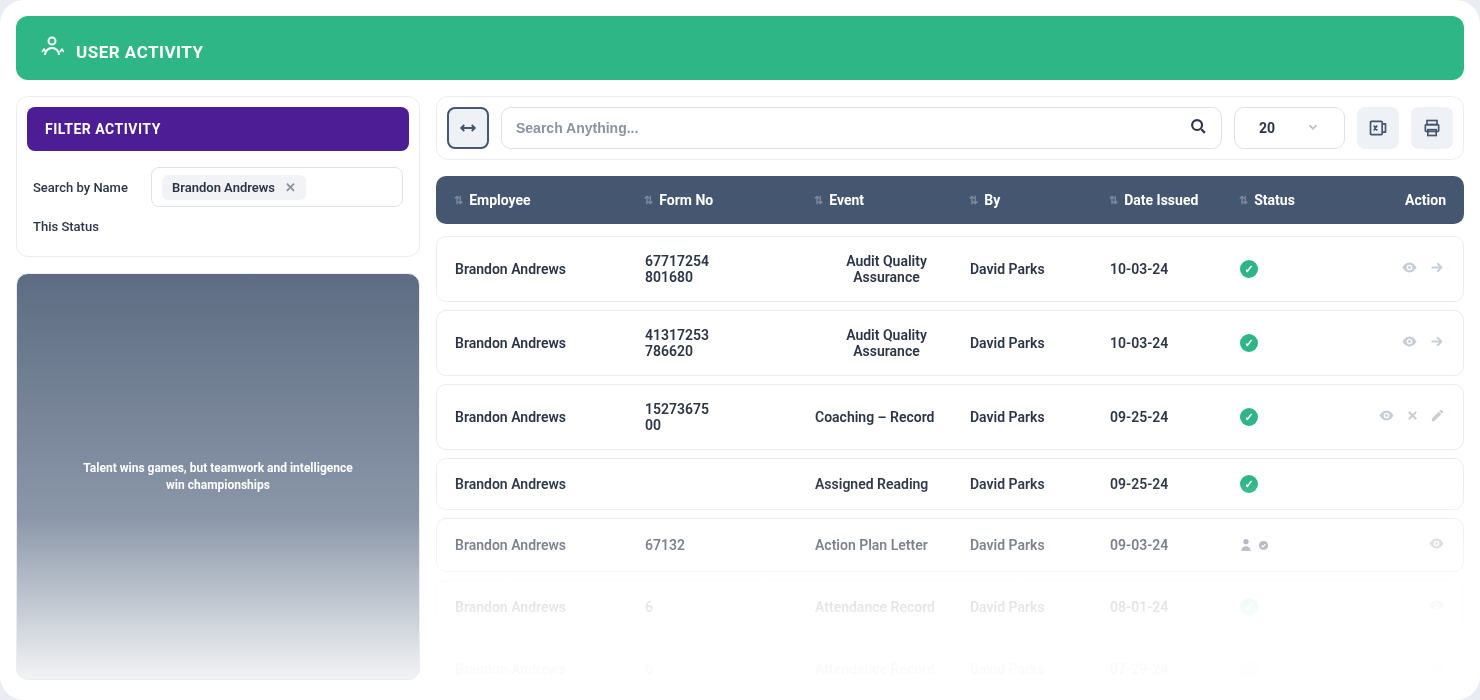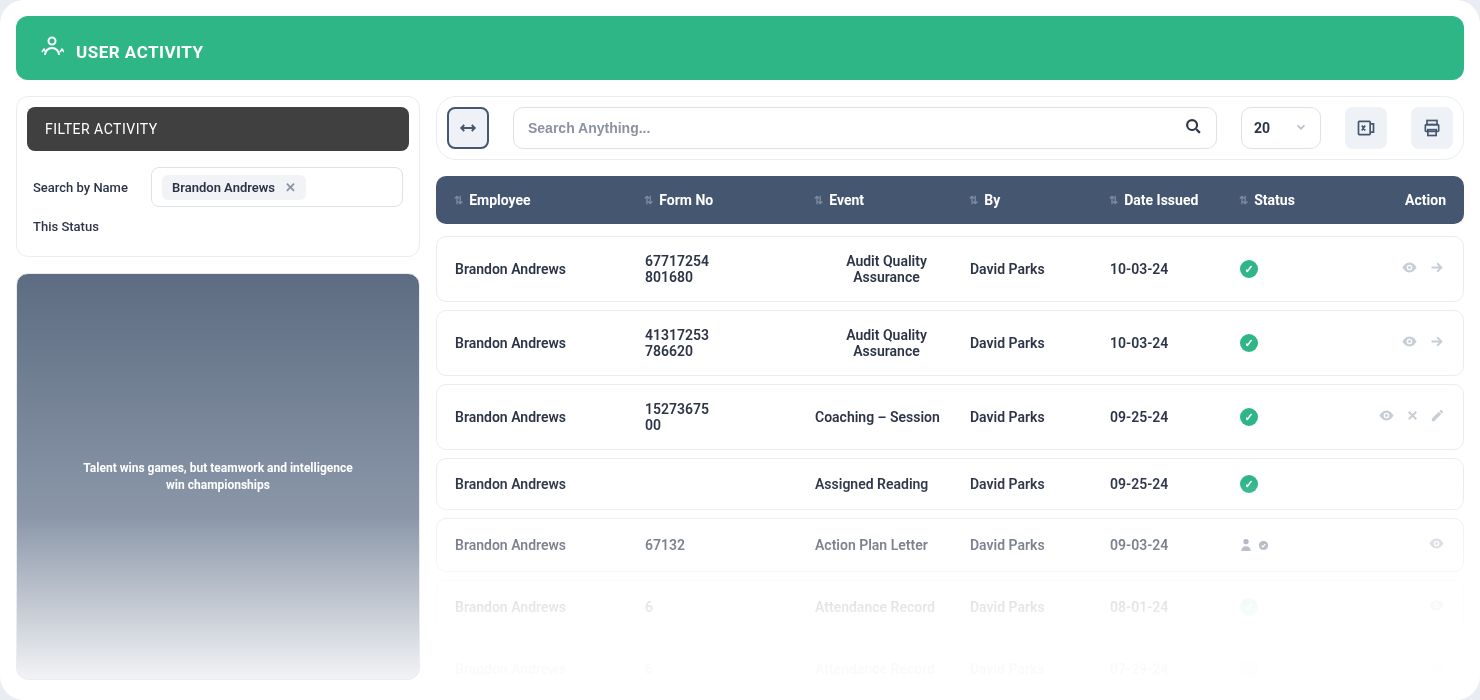--- a/index.html
+++ b/index.html
@@ -47,23 +47,23 @@
       flex-direction: column;
       gap: 16px;
     }
     .filter-card {
       background: #fff;
       border: 1px solid #eaecef;
       border-radius: 12px;
       padding: 10px;
     }
     .filter-header {
-      background: #404040;
+      background: #4c1d95;
       color: #fff;
-      font-weight: 400;
+      font-weight: 700;
       font-size: 14px;
       padding: 14px 18px;
       border-radius: 8px;
       letter-spacing: 0.5px;
       margin-bottom: 16px;
     }
     .filter-row {
       display: flex;
       align-items: center;
       margin-bottom: 12px;
@@ -135,25 +135,25 @@
     .main {
       flex: 1;
       display: flex;
       flex-direction: column;
       gap: 16px;
       min-width: 0;
     }
     .toolbar {
       background: #fff;
       border: 1px solid #eaecef;
-      border-radius: 20px;
+      border-radius: 12px;
       padding: 10px;
       display: flex;
       align-items: center;
-      gap: 24px;
+      gap: 12px;
     }
     .icon-btn {
       background: #eef1f5;
       border: none;
       border-radius: 8px;
       width: 42px;
       height: 42px;
       display: flex;
       align-items: center;
       justify-content: center;
@@ -181,25 +181,25 @@
       font-size: 14px;
       color: #2b3547;
       font-weight: 600;
     }
     .search-input::placeholder { color: #8a93a2; font-weight: 600; }
     .search-icon { color: #2b3547; }
     .page-size {
       border: 1px solid #dde2e9;
       border-radius: 10px;
       height: 42px;
-      width: 80px;
+      width: 111px;
       display: flex;
       align-items: center;
       justify-content: space-between;
-      padding: 0 12px;
+      padding: 0 24px;
       font-size: 14px;
       font-weight: 700;
       color: #2b3547;
     }
     .table-container {
       flex: 1;
       position: relative;
       overflow: hidden;
     }
     .table-header {
@@ -413,21 +413,21 @@
                     <path d="M12 5C6 5 2 12 2 12s4 7 10 7 10-7 10-7-4-7-10-7zm0 11a4 4 0 110-8 4 4 0 010 8zm0-6a2 2 0 100 4 2 2 0 000-4z"></path>
                   </svg></span>
                 <span><svg width="17" height="17" viewBox="0 0 24 24" fill="none" stroke="currentColor" stroke-width="2.5">
                     <path d="M5 12h14M13 6l6 6-6 6"></path>
                   </svg></span>
               </div>
             </div>
             <div class="table-row">
               <div class="col-employee">Brandon Andrews</div>
               <div class="col-form">15273675<br>00</div>
-              <div class="col-event">Coaching – Session</div>
+              <div class="col-event">Coaching – Record</div>
               <div class="col-by">David Parks</div>
               <div class="col-date">09-25-24</div>
               <div class="col-status">
                 <span class="status-check">✓</span>
               </div>
               <div class="col-action action-icons">
                 <span><svg width="17" height="17" viewBox="0 0 24 24" fill="currentColor">
                     <path d="M12 5C6 5 2 12 2 12s4 7 10 7 10-7 10-7-4-7-10-7zm0 11a4 4 0 110-8 4 4 0 010 8zm0-6a2 2 0 100 4 2 2 0 000-4z"></path>
                   </svg></span>
                 <span><svg width="15" height="15" viewBox="0 0 24 24" fill="none" stroke="currentColor" stroke-width="3">

